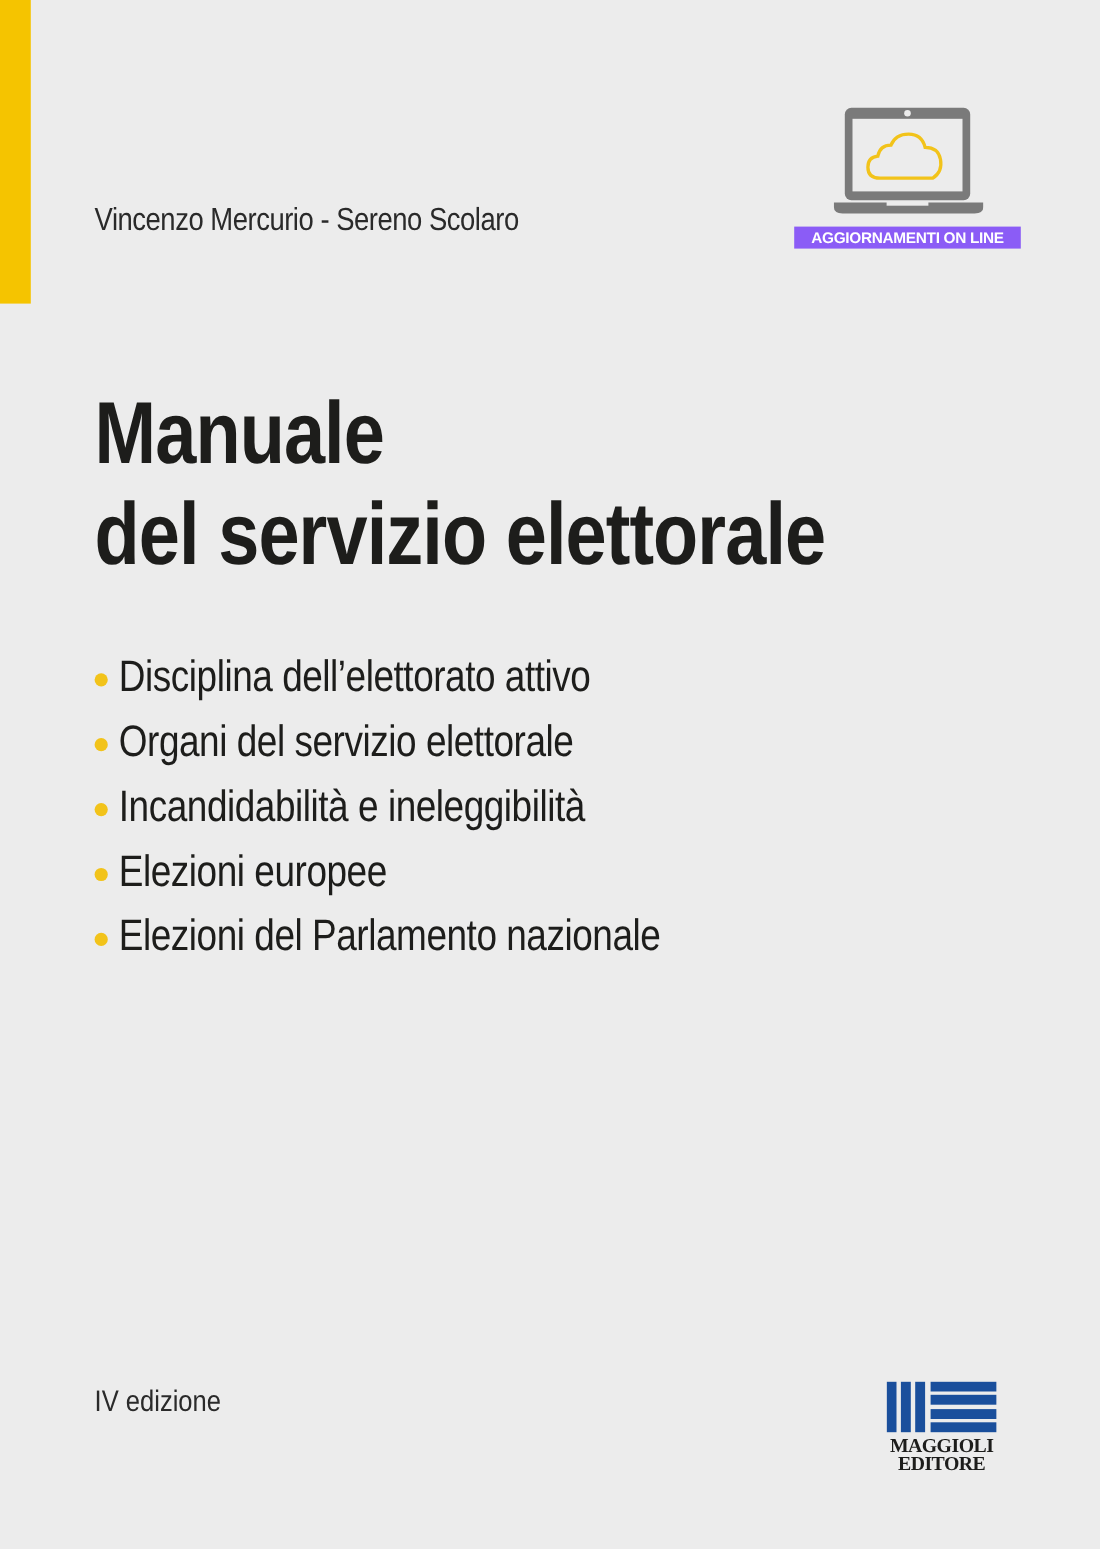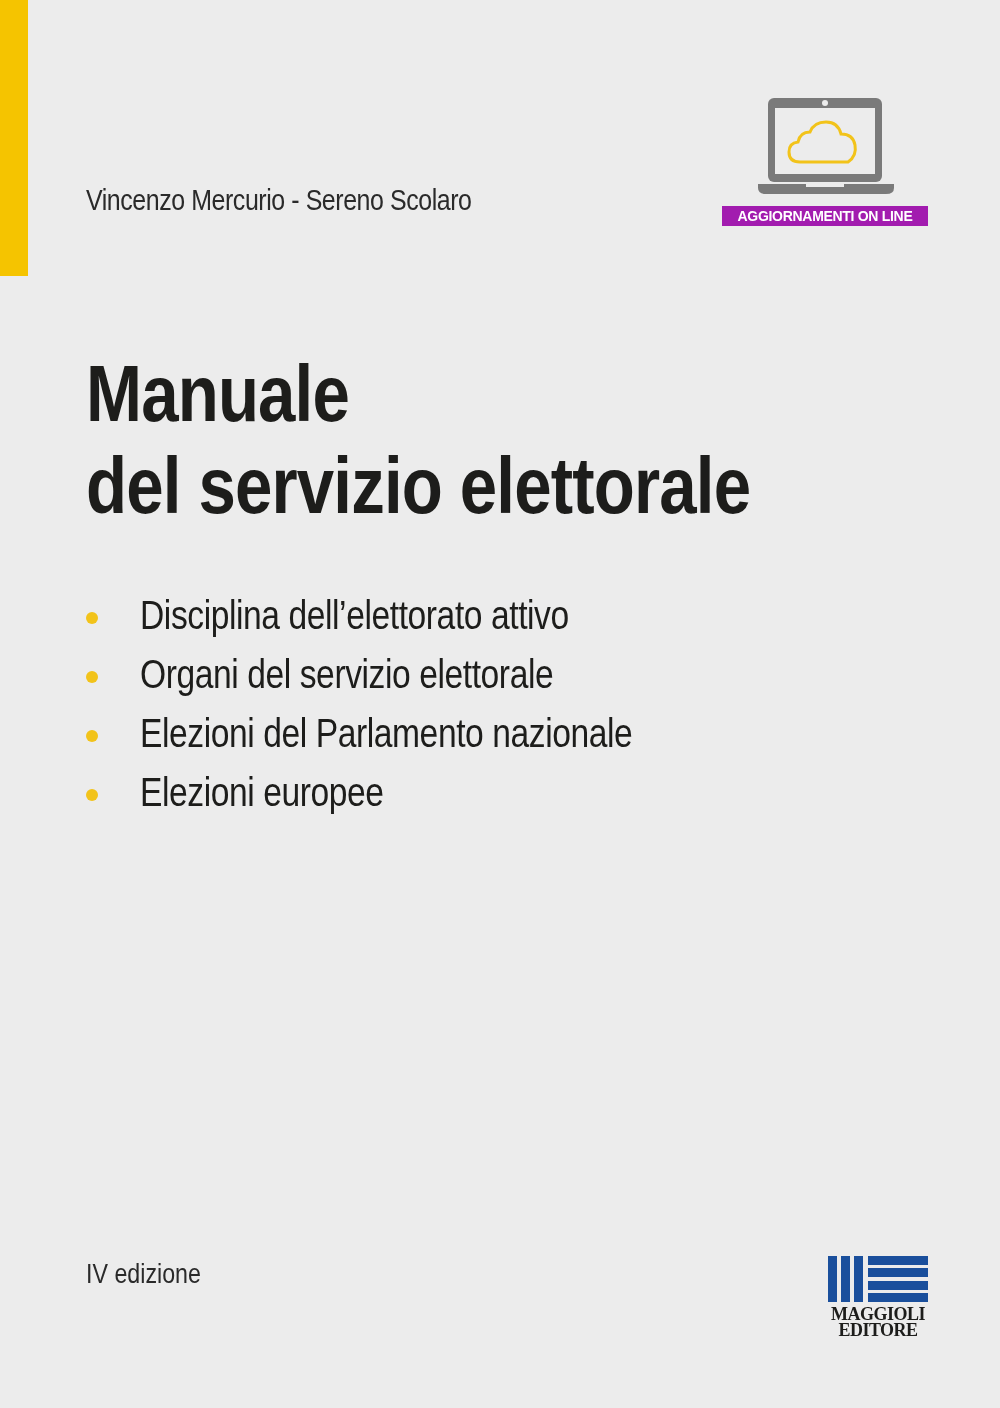--- a/index.html
+++ b/index.html
@@ -19,54 +19,54 @@
     color: #2a2a2a;
     transform: scaleX(0.86); transform-origin: left top;
     white-space: nowrap;
   }
   .badge {
     position: absolute; left: 722px; top: 96px; width: 206px; height: 134px;
   }
   .badge svg { position: absolute; left: 36px; top: 0; }
   .badge-label {
     position: absolute; left: 0; top: 110px; width: 206px; height: 20px;
-    background: #a21caf; color: #ffffff;
+    background: #8b5cf6; color: #ffffff;
     font-size: 14px; font-weight: bold; text-align: center; line-height: 20px;
     letter-spacing: -0.3px; white-space: nowrap;
   }
   .title {
     position: absolute; left: 86px; top: 348px;
     font-size: 80px; font-weight: bold; line-height: 92px;
     letter-spacing: -1px; color: #1d1d1b;
     transform: scaleX(0.84); transform-origin: left top;
     white-space: nowrap;
   }
   .title div { display: block; }
   .topics {
     position: absolute; left: 86px; top: 586px; margin: 0; padding: 0;
     list-style: none;
   }
   .topics li {
-    height: 59px; display: flex; align-items: center; white-space: nowrap; gap: 32px;
+    height: 59px; display: flex; align-items: center; white-space: nowrap;
   }
   .bullet {
     width: 12px; height: 12px; border-radius: 50%; background: #f2c31a;
     margin-right: 10px; flex: none; margin-top: 4px;
   }
   .topic-text {
     font-size: 40px; color: #1d1d1b; letter-spacing: -0.5px;
     display: inline-block; transform: scaleX(0.84); transform-origin: left center;
   }
   .edition {
     position: absolute; left: 86px; top: 1259px;
     font-size: 27px; color: #2a2a2a;
     transform: scaleX(0.86); transform-origin: left top; white-space: nowrap;
   }
   .publisher {
-    position: absolute; left: 826px; top: 1256px; width: 104px; height: 86px;
+    position: absolute; left: 804px; top: 1256px; width: 104px; height: 86px;
   }
   .publisher svg { display: block; }
   .pub-name {
     font-family: "Liberation Serif", serif; font-weight: bold;
     font-size: 18px; line-height: 16px; text-align: center; color: #1d1d1b;
     letter-spacing: -0.5px; white-space: nowrap;
   }
 </style>
 </head>
 <body>
@@ -96,25 +96,29 @@
   <li>
       <span class="bullet"></span>
       <span class="topic-text">Disciplina dell’elettorato attivo</span>
     </li>
   <li>
       <span class="bullet"></span>
       <span class="topic-text">Organi del servizio elettorale</span>
     </li>
   <li>
       <span class="bullet"></span>
-      <span class="topic-text">Elezioni del Parlamento nazionale</span>
+      <span class="topic-text">Incandidabilità e ineleggibilità</span>
     </li>
   <li>
       <span class="bullet"></span>
       <span class="topic-text">Elezioni europee</span>
+    </li>
+  <li>
+      <span class="bullet"></span>
+      <span class="topic-text">Elezioni del Parlamento nazionale</span>
     </li>
 </ul>
 
 <div class="edition">IV edizione</div>
 
 <div class="publisher">
   <svg width="100" height="50" viewBox="0 0 100 50" style="margin-left:2px">
     <rect x="0" y="0" width="9" height="46" fill="#1a4f9c"></rect>
     <rect x="13" y="0" width="9" height="46" fill="#1a4f9c"></rect>
     <rect x="26" y="0" width="9" height="46" fill="#1a4f9c"></rect>

